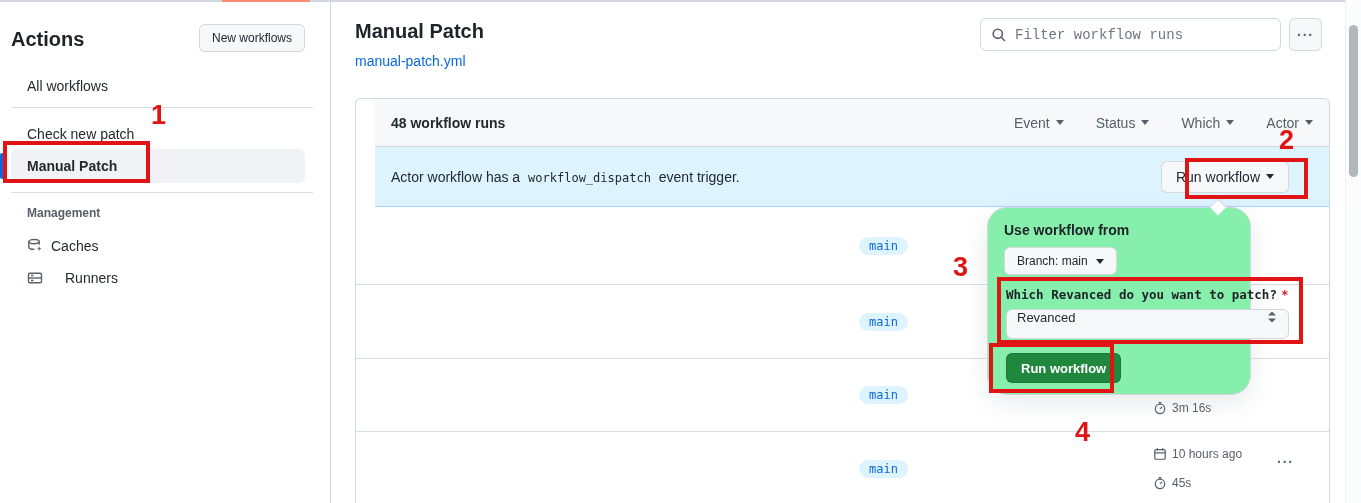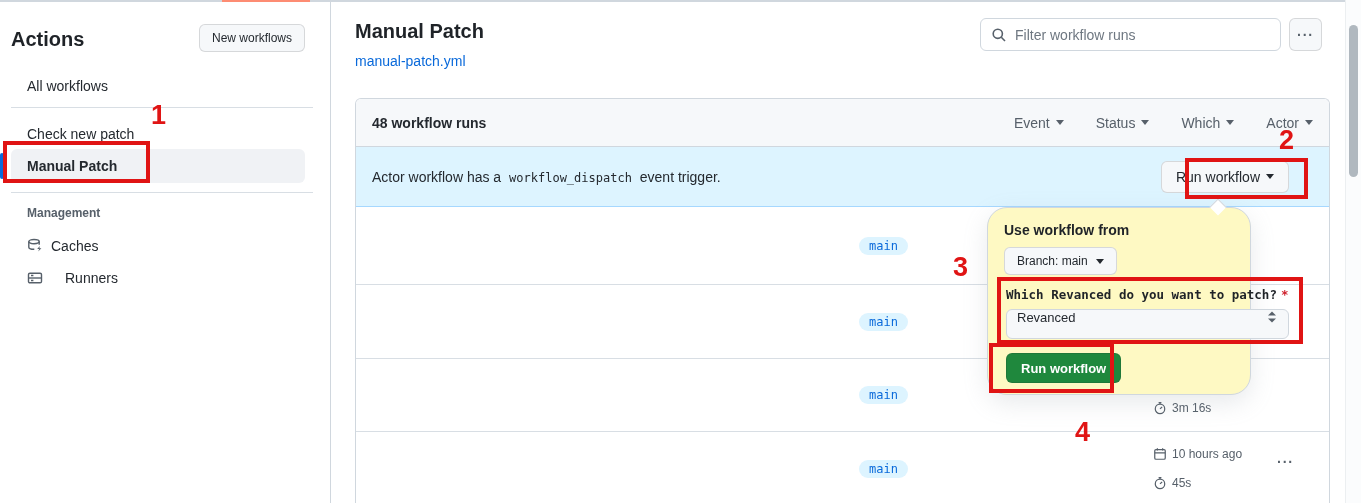--- a/index.html
+++ b/index.html
@@ -31,28 +31,28 @@
                   gap:8px; padding:0 16px; border-radius:6px; font-size:14px; cursor:pointer; }
   .sb-caches { top:228px; } .sb-runners { top:260px;gap:22px; }
   .oct { flex:none; display:inline-flex; }
 
   
   .page-title { position:absolute; left:355px; top:20px; font-size:20px; font-weight:600; color:#1f2328; }
   .file-link  { position:absolute; left:355px; top:53px; font-size:14px; color:#0969da; text-decoration:none; cursor:pointer; }
   .search-box { position:absolute; left:980px; top:18px; width:301px; height:33px; border:1px solid #d0d7de;
                 border-radius:6px; background:#fff; display:flex; align-items:center; padding:0 10px; gap:8px; }
   .search-box input { border:none; outline:none; flex:1; font-size:14px; color:#24292f;
-                      font-family:Liberation Sans, sans-serif; background:transparent; }
+                      font-family:Liberation Mono, monospace; background:transparent; }
   .search-box input::placeholder { color:#6e7781; }
   .more-btn { position:absolute; left:1289px; top:18px; width:33px; height:33px; font-size:14px;
               font-weight:700; letter-spacing:1px; color:#57606a; }
 
   
   .card { position:absolute; left:355px; top:98px; width:975px; height:406px;
-          border:1px solid #d0d7de; border-bottom:none; border-radius:6px 6px 0 0; overflow:hidden; background:#fff; }
+          border:1px solid #d0d7de; border-bottom:none; border-radius:6px 6px 0 0; overflow:hidden; background:#fff;padding-left:19px; }
   .card-header { height:48px; background:#f6f8fa; border-bottom:1px solid #d0d7de;
                  display:flex; align-items:center; justify-content:space-between; padding:0 16px; }
   .count { font-size:14px; font-weight:600; color:#24292f; }
   .filters { display:flex; gap:32px; }
   .filter { display:flex; align-items:center; font-size:14px; color:#57606a; cursor:pointer; }
   .caret { width:0; height:0; border-left:4px solid transparent; border-right:4px solid transparent;
            border-top:5px solid #57606a; margin-left:6px; display:inline-block; }
   .banner { height:60px; background:#ddf4ff; border-bottom:1px solid rgba(84,174,255,.4);
             display:flex; align-items:center; justify-content:space-between; padding:0 16px; }
   .banner-text { font-size:14px; color:#24292f; }
@@ -67,21 +67,21 @@
                   font-family:"DejaVu Sans Mono", monospace; font-size:12px; color:#0969da;
                   background:#ddf4ff; padding:2px 10px; border-radius:2em; cursor:pointer; }
   .meta-line { position:absolute; display:flex; align-items:center; gap:5px; font-size:12px; color:#57606a; }
   .r3-dur { left:797px; top:42px; }
   .r4-date { left:797px; top:15px; }
   .r4-dur  { left:797px; top:44px; }
   .row-kebab { position:absolute; left:921px; top:22px; font-size:14px; font-weight:700;
                letter-spacing:1px; color:#57606a; cursor:pointer; }
 
   
-  .panel { position:absolute; left:987px; top:207px; width:264px; height:188px; background:#fef9c3;
+  .panel { position:absolute; left:987px; top:207px; width:264px; height:188px; background:#86efac;
            border:1px solid #d0d7de; border-radius:20px; box-shadow:0 8px 24px rgba(140,149,159,.2); z-index:40; }
   .panel-caret { position:absolute; top:-7px; right:26px; width:12px; height:12px; background:#fff;
                  border-left:1px solid #d0d7de; border-top:1px solid #d0d7de; transform:rotate(45deg); }
   .panel-heading { position:absolute; left:16px; top:14px; font-size:14px; font-weight:600; color:#1f2328; }
   .branch-btn { position:absolute; left:16px; top:39px; height:28px; padding:0 12px; font-size:12px; }
   .branch-btn .caret { border-top-color:#24292f; margin-left:8px; }
   .input-label { position:absolute; left:18px; top:79px; font-family:"DejaVu Sans Mono", monospace;
                  font-size:12.5px; font-weight:700; color:#1f2328; white-space:nowrap; }
   .req { color:#cf222e; margin-left:4px; }
   .select { position:absolute; left:18px; top:101px; width:283px; height:30px; background:#f6f8fa;

